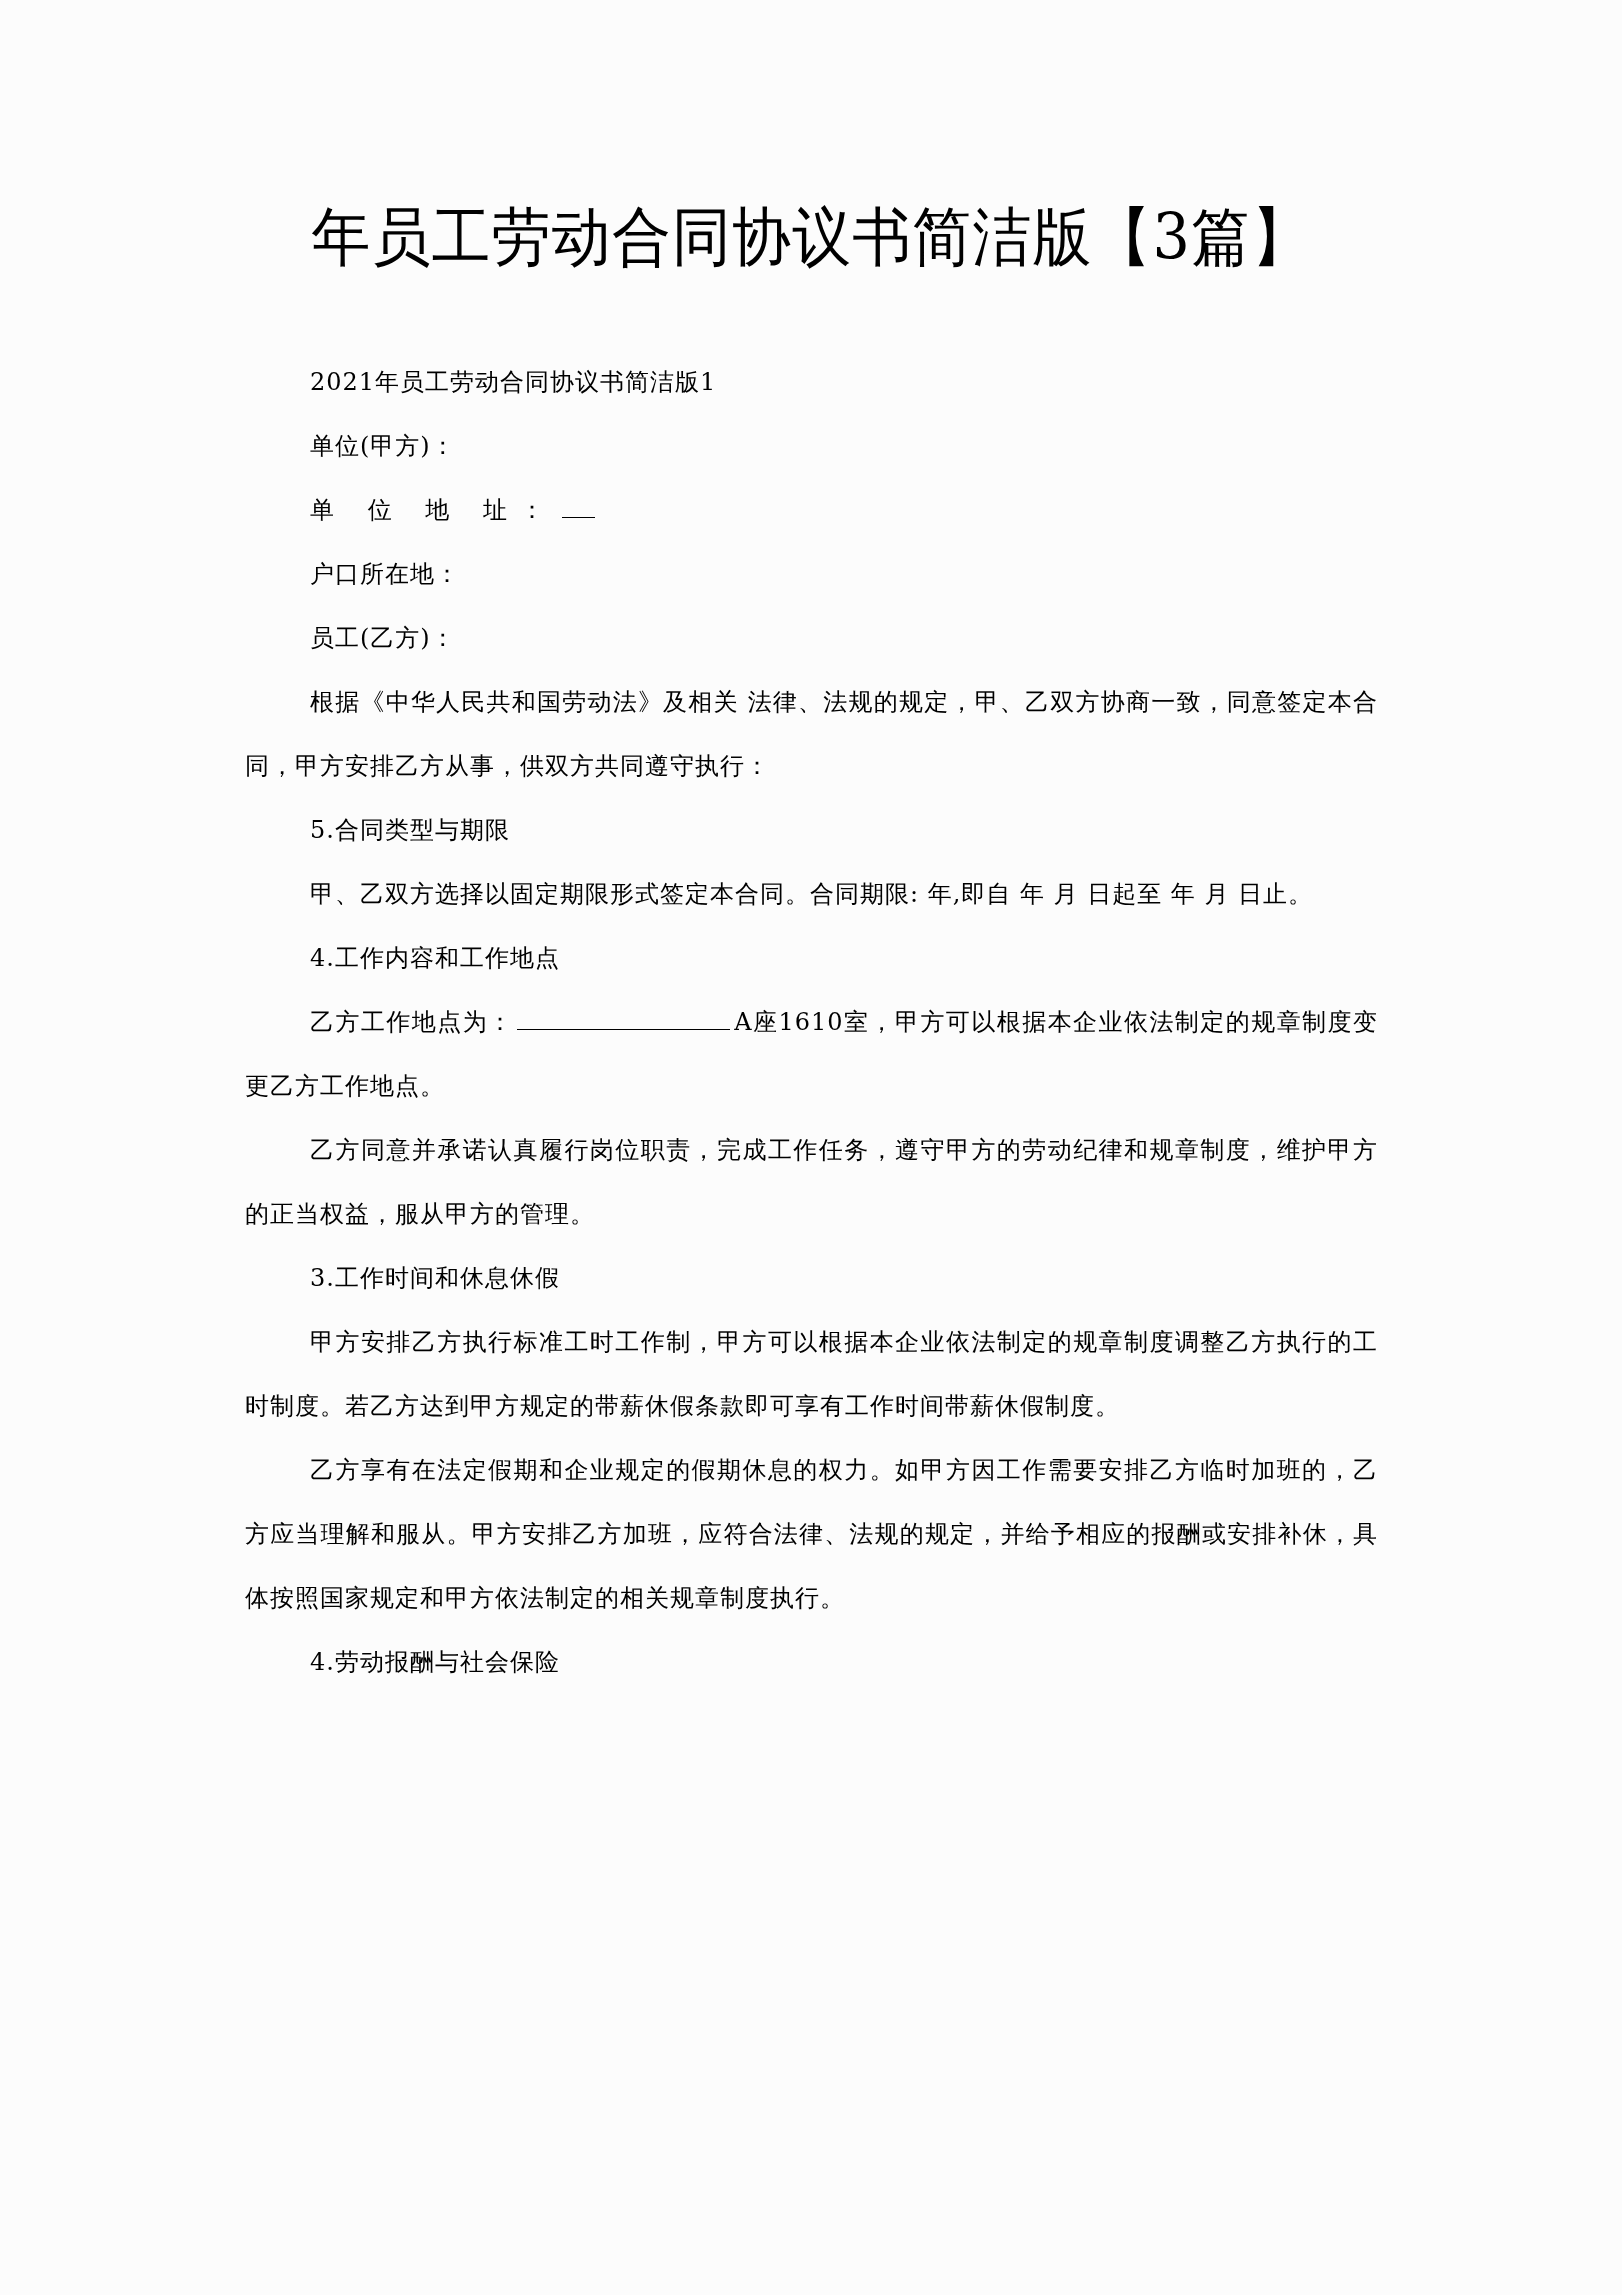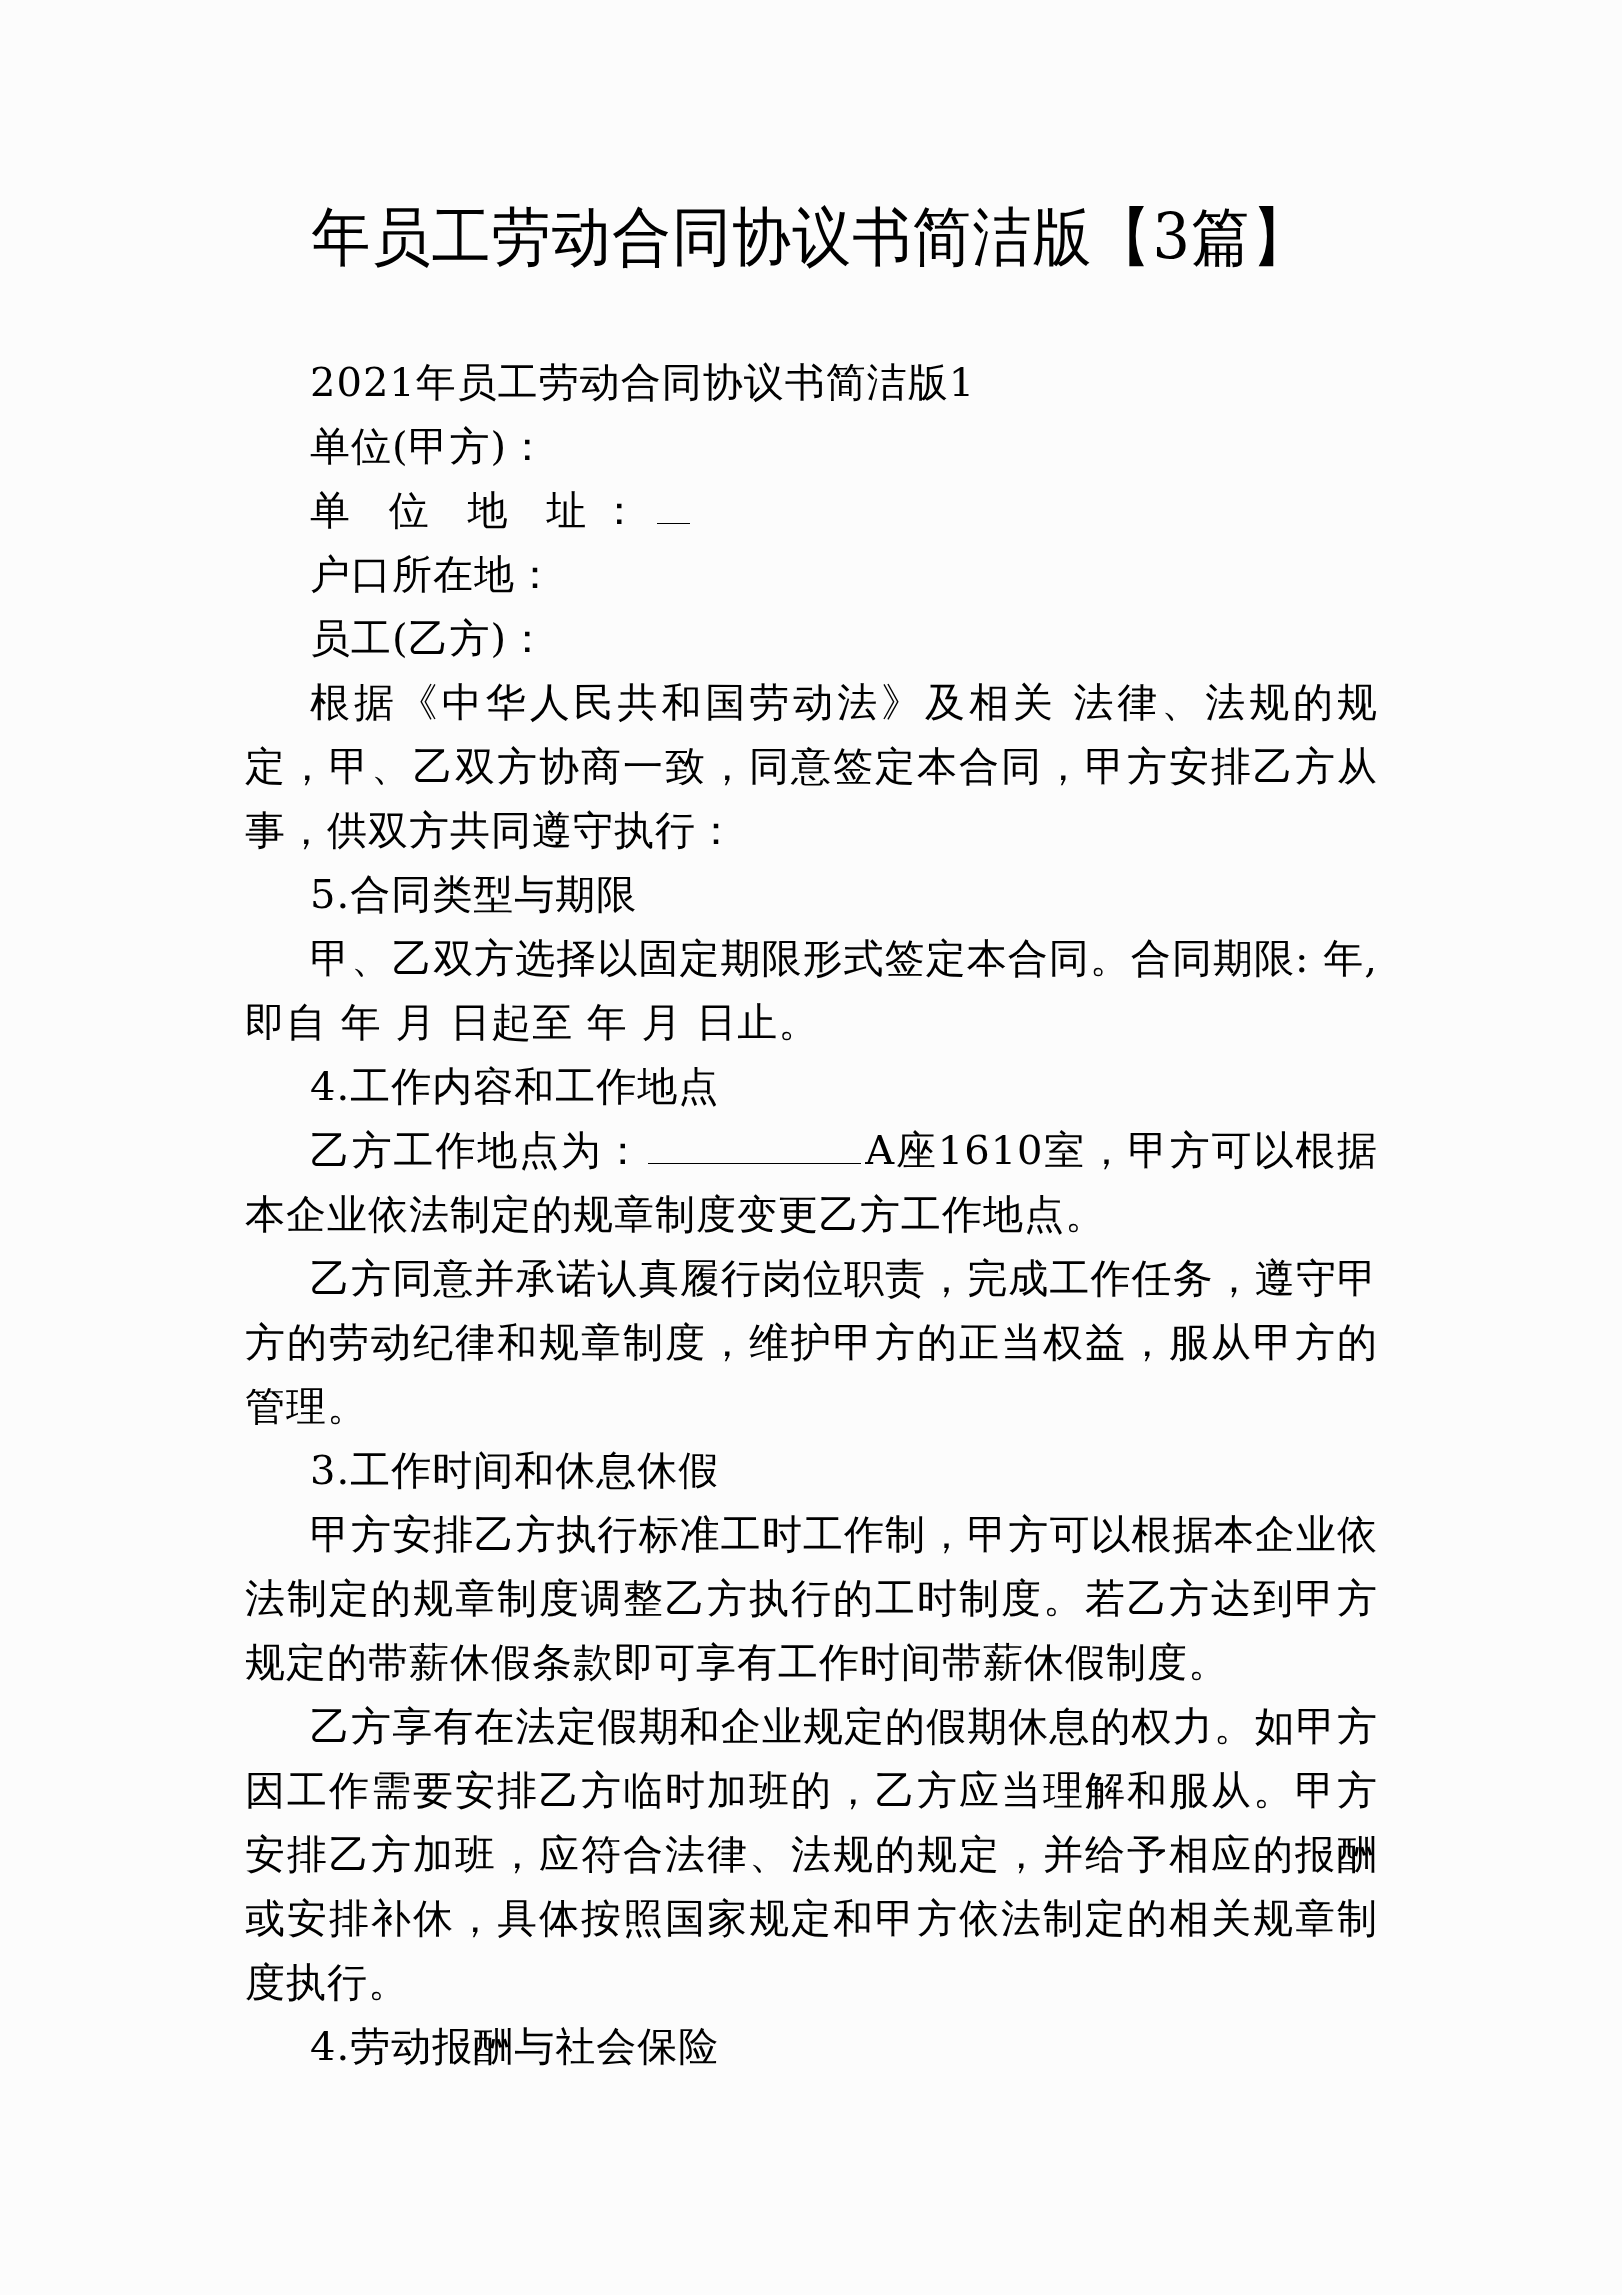--- a/index.html
+++ b/index.html
@@ -33,21 +33,21 @@
       font-weight: normal;
       margin: 0;
       transform: scaleX(0.92);
       transform-origin: center;
     }
     .body {
       position: absolute;
       left: 245px;
       top: 350px;
       width: 1133px;
-      font-size: 40px;
+      font-size: 24px;
       line-height: 64px;
     }
     .p {
       margin: 0;
       text-indent: 65px;
       text-align: justify;
       text-align-last: left;
       letter-spacing: 1px;
     }
     .spaced { letter-spacing: 15.7px; margin-top: 16px; }

